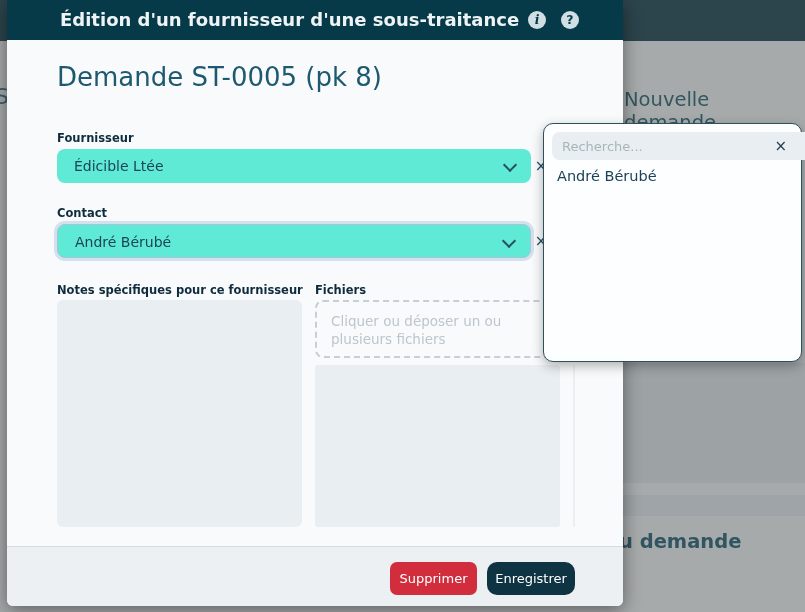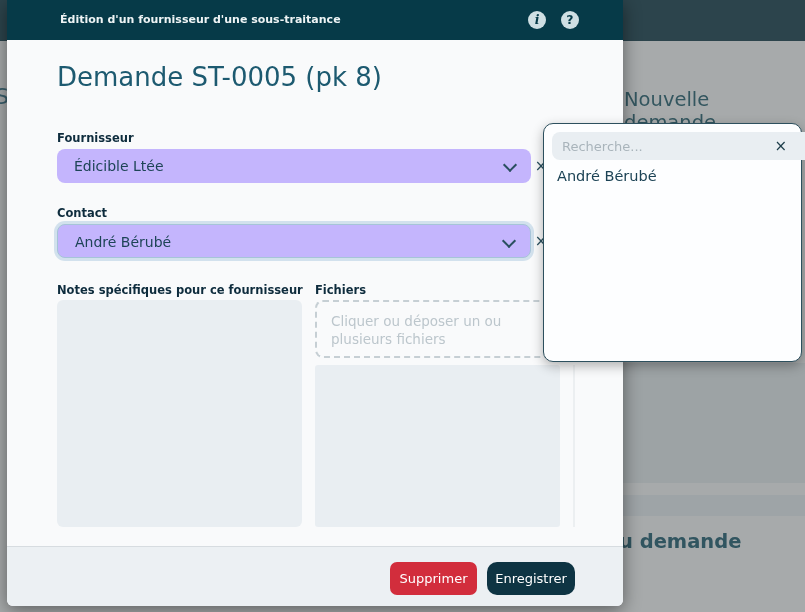--- a/index.html
+++ b/index.html
@@ -15,36 +15,36 @@
   .bg-h2     { position:absolute; left:619px; top:530px; font-size:19.5px; color:#315560;font-weight:bold; }
   .bg-drop   { position:absolute; left:590px; top:559px; width:215px; height:43px; box-sizing:border-box;
                border-top:1px dashed #8d9598; border-bottom:1px dashed #8d9598;
                color:#949c9f; font-size:15px; padding:11px 0 0 36px; }
 
   
   .modal { position:absolute; left:7px; top:0; width:616px; height:606px; background:#f9fafb;
            border-radius:0 0 6px 6px; box-shadow:0 4px 18px rgba(0,0,0,.45); z-index:1; }
   .modal-header { position:absolute; left:0; top:0; width:616px; height:40px; background:#063a48; }
   .modal-title  { position:absolute; left:53px; top:0; line-height:40px; color:#eef4f5;
-                  font-size:11px; font-weight:600; white-space:nowrap; }
+                  font-size:18px; font-weight:600; white-space:nowrap; }
   .hicon { position:absolute; top:11px; width:18px; height:18px; border-radius:50%;
            background:#cfdfe3; color:#063a48; font-size:12.5px; font-weight:bold;
            text-align:center; line-height:18px; cursor:pointer; }
   .hicon.info { left:521px; font-family:"DejaVu Serif","Liberation Serif",serif; font-style:italic; }
   .hicon.help { left:554px; }
 
   .m-heading { position:absolute; left:50px; top:62px; font-size:26px; font-weight:500; color:#1d5a70; }
 
   .flabel { position:absolute; font-size:11.5px; font-weight:bold; color:#0e2c3d; }
   .lab-fournisseur { left:50px; top:131px; }
   .lab-contact     { left:50px; top:206px; }
   .lab-notes       { left:50px; top:283px; }
   .lab-fichiers    { left:308px; top:283px; }
 
-  .sel { position:absolute; left:50px; width:474px; height:34px; background:#c4b5fd;
+  .sel { position:absolute; left:50px; width:474px; height:34px; background:#5eead4;
          border-radius:8px; box-sizing:border-box; cursor:pointer; }
   .sel1 { top:149px; }
   .sel2 { top:224px; border:1px solid #a6c4d8; box-shadow:0 0 0 3px rgba(110,160,200,.28); }
   .sel .val { position:absolute; left:17px; top:0; line-height:34px; font-size:14px; color:#1d4456; white-space:nowrap; }
   .chev { position:absolute; right:16px; top:11px; width:8px; height:8px;
           border-right:2px solid #2a4f60; border-bottom:2px solid #2a4f60; transform:rotate(45deg); }
   .clear-x { position:absolute; width:14px; text-align:center; font-size:15px; color:#2a505f;
              line-height:34px; cursor:pointer; }
   .x1 { left:527px; top:149px; }
   .x2 { left:527px; top:224px; }

